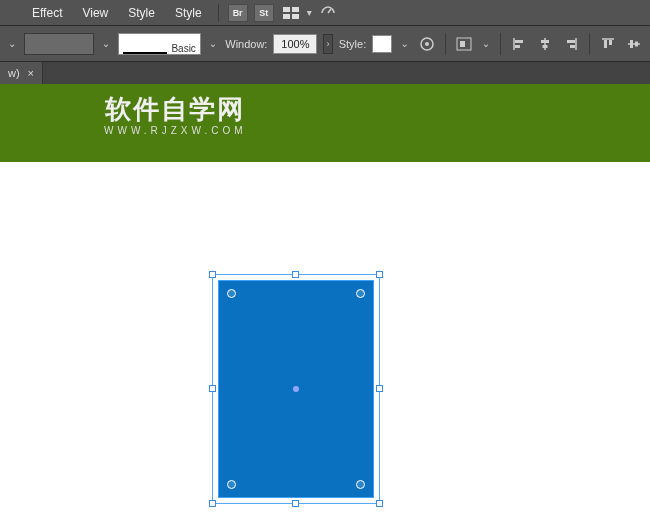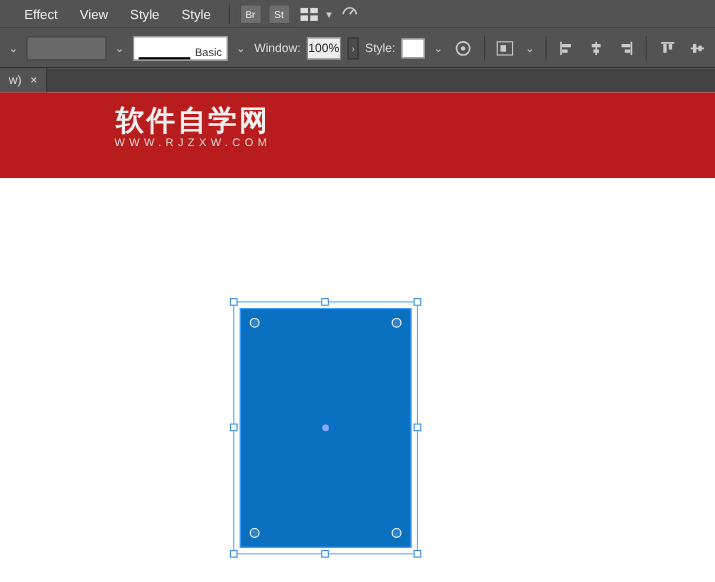--- a/index.html
+++ b/index.html
@@ -1,67 +1,67 @@
 <!DOCTYPE html>
 <html><head>
 <meta charset="utf-8">
 <style>
   * { margin: 0; padding: 0; box-sizing: border-box; font-family: "Segoe UI", Tahoma, sans-serif; }
   html, body { width: 650px; height: 529px; overflow: hidden; background: #fff; }
   .menubar {
     height: 26px; background: #535353; display: flex; align-items: center;
-    padding: 0 12px; gap: 0; border-bottom: 1px solid #2a2a2a;
+    padding: 0 22px; gap: 0; border-bottom: 1px solid #2a2a2a;
   }
   .menu-item {
     color: #eee; font-size: 12px; padding: 4px 10px; cursor: pointer;
   }
   .menu-sep { width: 1px; height: 18px; background: #3a3a3a; margin: 0 6px; }
   .menu-icon {
     width: 20px; height: 18px; background: #6e6e6e; color: #eee; font-size: 9px;
     display: inline-flex; align-items: center; justify-content: center;
-    margin: 0 3px; border: 1px solid #4a4a4a; font-weight: normal;
+    margin: 0 3px; border: 1px solid #4a4a4a; font-weight: bold;
   }
   .menu-svgicon { width: 22px; height: 18px; display:inline-flex; align-items:center; justify-content:center; margin:0 3px;}
   .toolbar {
     height: 36px; background: #535353; display: flex; align-items: center;
     padding: 0 6px; gap: 6px; border-bottom: 1px solid #2a2a2a;
   }
   .tb-chev { color:#ccc; font-size:10px; padding:0 2px;}
   .swatch-box {
     width: 76px; height: 22px; background: #6a6a6a; border: 1px solid #3a3a3a;
   }
   .stroke-preview {
     width: 90px; height: 22px; background: #fff; border:1px solid #888;
     display: flex; align-items: flex-end; justify-content: space-between;
     padding: 0 4px; font-size: 10px; color:#333;
   }
   .stroke-line { flex:1; height:2px; background:#000; margin-right:4px;}
   .tb-label { color:#ddd; font-size:11px; }
   .tb-input {
-    width: 31px; height: 20px; background:#eee; border:1px solid #888;
-    font-size:11px; text-align:left; color:#222;
+    width: 44px; height: 20px; background:#eee; border:1px solid #888;
+    font-size:11px; text-align:center; color:#222;
   }
   .tb-step { width:10px; height:20px; background:#4a4a4a; color:#ccc; font-size:9px;
     display:flex; align-items:center; justify-content:center; border:1px solid #333;}
   .style-swatch { width:22px; height:18px; background:#fff; border:1px solid #888;}
   .tb-iconbtn {
     width:22px; height:22px; display:inline-flex; align-items:center; justify-content:center;
     color:#ccc;
   }
   .tb-sep { width:1px; height:22px; background:#3a3a3a; margin:0 2px;}
   .tabbar {
     height: 22px; background: #434343; display:flex; align-items:stretch;
   }
   .tab {
     background:#535353; color:#ddd; font-size:11px; display:flex; align-items:center;
     padding: 0 8px; gap:8px; border-right:1px solid #333;
   }
   .tab-close { color:#ddd; font-size:11px; cursor:pointer;}
   .doc-darkband {
-    height: 78px; background: #b91c1c; position: relative; overflow:hidden;
+    height: 78px; background: #4d7c0f; position: relative; overflow:hidden;
   }
   .watermark {
     position:absolute; left:104px; top:8px; color:#fff; text-align:center;
     font-family: "SimHei","Microsoft YaHei",sans-serif;
   }
   .wm-main { font-size:26px; font-weight:bold; letter-spacing:2px; color:#f0f0f0;}
   .wm-sub { font-size:10px; letter-spacing:4px; color:#ddd; margin-top:-2px;text-align:right;}
   .canvas-area {
     position:relative; width:650px; height:calc(529px - 26px - 36px - 22px - 78px);
     background:#fff;

